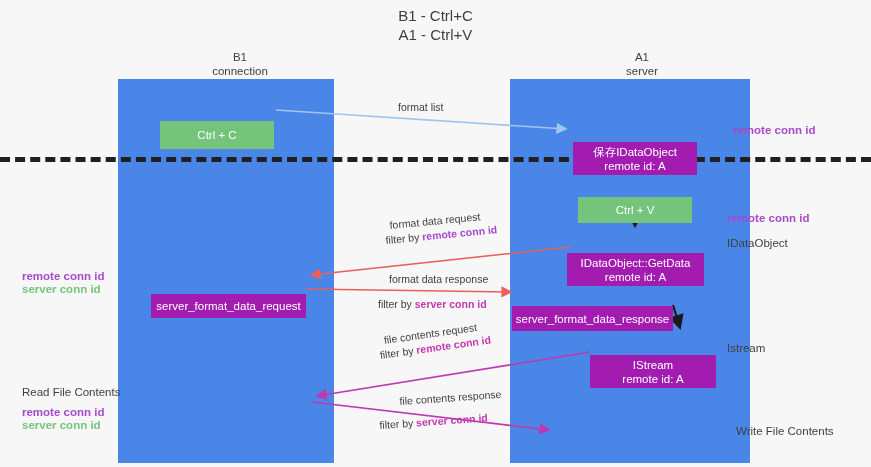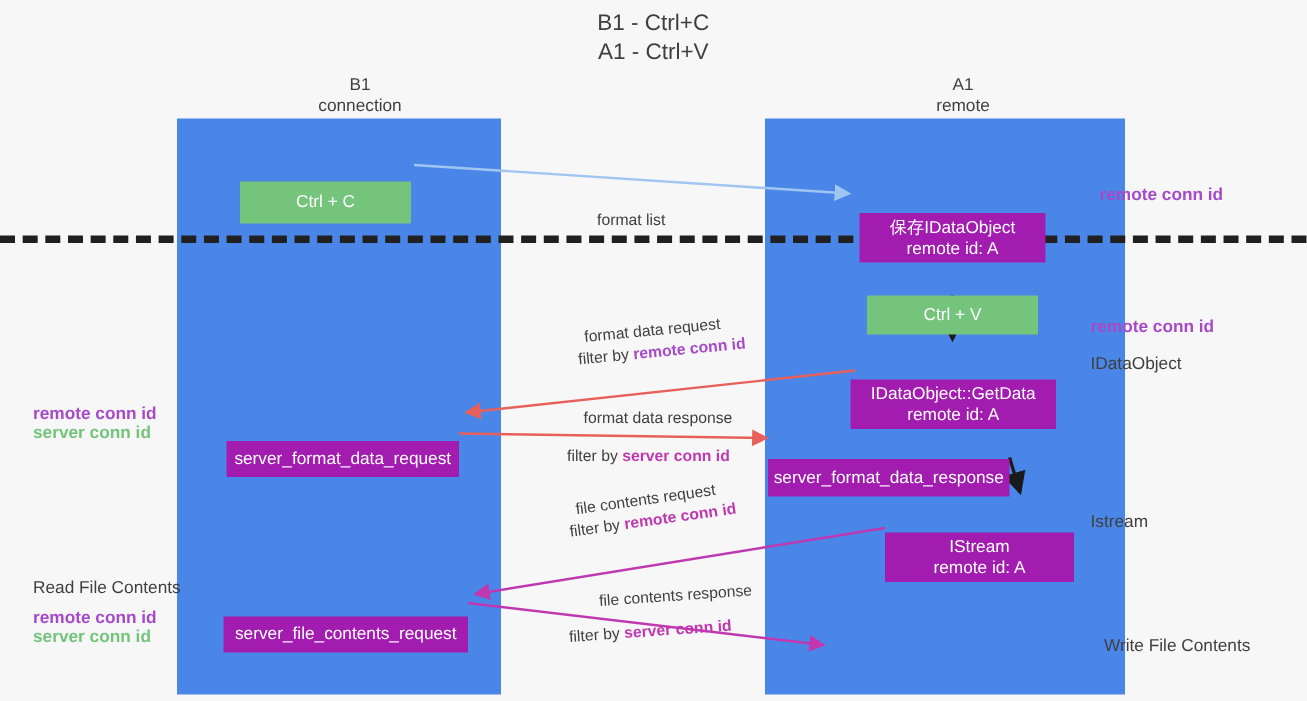--- a/index.html
+++ b/index.html
@@ -107,21 +107,21 @@
 <body>
 
 <div id="canvas">
 
   <div class="abs title">B1 - Ctrl+C
 A1 - Ctrl+V</div>
 
   <div class="abs col-head" style="left:140px; top:50px; width:200px;">B1
 connection</div>
   <div class="abs col-head" style="left:532px; top:50px; width:220px;">A1
-remote</div>
+server</div>
 
   <div class="abs lane" style="left:118px; top:79px; width:216px; height:384px;"></div>
   <div class="abs lane" style="left:510px; top:79px; width:240px; height:384px;"></div>
 
   <svg class="wires" viewBox="0 0 871 467" xmlns="http://www.w3.org/2000/svg">
     <defs>
       <marker id="ah-blue" markerWidth="7" markerHeight="7" refX="6" refY="3.5" orient="auto">
         <path d="M0,0 L7,3.5 L0,7 z" fill="#9fc5f0"></path>
       </marker>
       <marker id="ah-red" markerWidth="7" markerHeight="7" refX="6" refY="3.5" orient="auto">
@@ -162,41 +162,40 @@
   <div class="abs node orange" style="left:567px; top:227px; width:137px; height:33px;">IDataObject::GetData
 remote id: A</div>
 
   <div class="abs node orange" style="left:151px; top:268px; width:155px; height:24px;">server_format_data_request</div>
 
   <div class="abs node orange" style="left:512px; top:280px; width:161px; height:25px;text-align:center;">server_format_data_response</div>
 
   <div class="abs node orange" style="left:590px; top:329px; width:126px; height:33px;">IStream
 remote id: A</div>
 
-  <div class="abs node orange" style="left:149px; top:385px; width:163px; height:24px;">server_file_contents_request</div>
 
 
   <div class="abs annot purple" style="left:733px; top:123px;">remote conn id</div>
 
   <div class="abs annot purple" style="left:727px; top:211px;">remote conn id</div>
 
   <div class="abs annot plain" style="left:727px; top:236px;">IDataObject</div>
 
   <div class="abs annot plain" style="left:727px; top:341px;">Istream</div>
 
   <div class="abs annot plain" style="left:736px; top:424px;">Write File Contents</div>
 
   <div class="abs annot purple" style="left:22px; top:269px;">remote conn id</div>
   <div class="abs annot green" style="left:22px; top:282px;">server conn id</div>
 
   <div class="abs annot plain" style="left:22px; top:385px;">Read File Contents</div>
   <div class="abs annot purple" style="left:22px; top:405px;">remote conn id</div>
   <div class="abs annot green" style="left:22px; top:418px;">server conn id</div>
 
-  <div class="abs edge-label" style="left:398px; top:101px;margin-top:40px;">format list</div>
+  <div class="abs edge-label" style="left:398px; top:101px;">format list</div>
 
   <div class="abs edge-label" style="left:389px; top:219px; transform: rotate(-5.5deg); transform-origin: left top;">format data request</div>
   <div class="abs edge-label" style="left:385px; top:234px; transform: rotate(-5.5deg); transform-origin: left top;">
     <span>filter by </span><span class="hl-purple">remote conn id</span>
   </div>
 
   <div class="abs edge-label" style="left:389px; top:273px;">format data response</div>
   <div class="abs edge-label" style="left:378px; top:298px;">
     <span>filter by </span><span class="hl-magenta">server conn id</span>
   </div>

